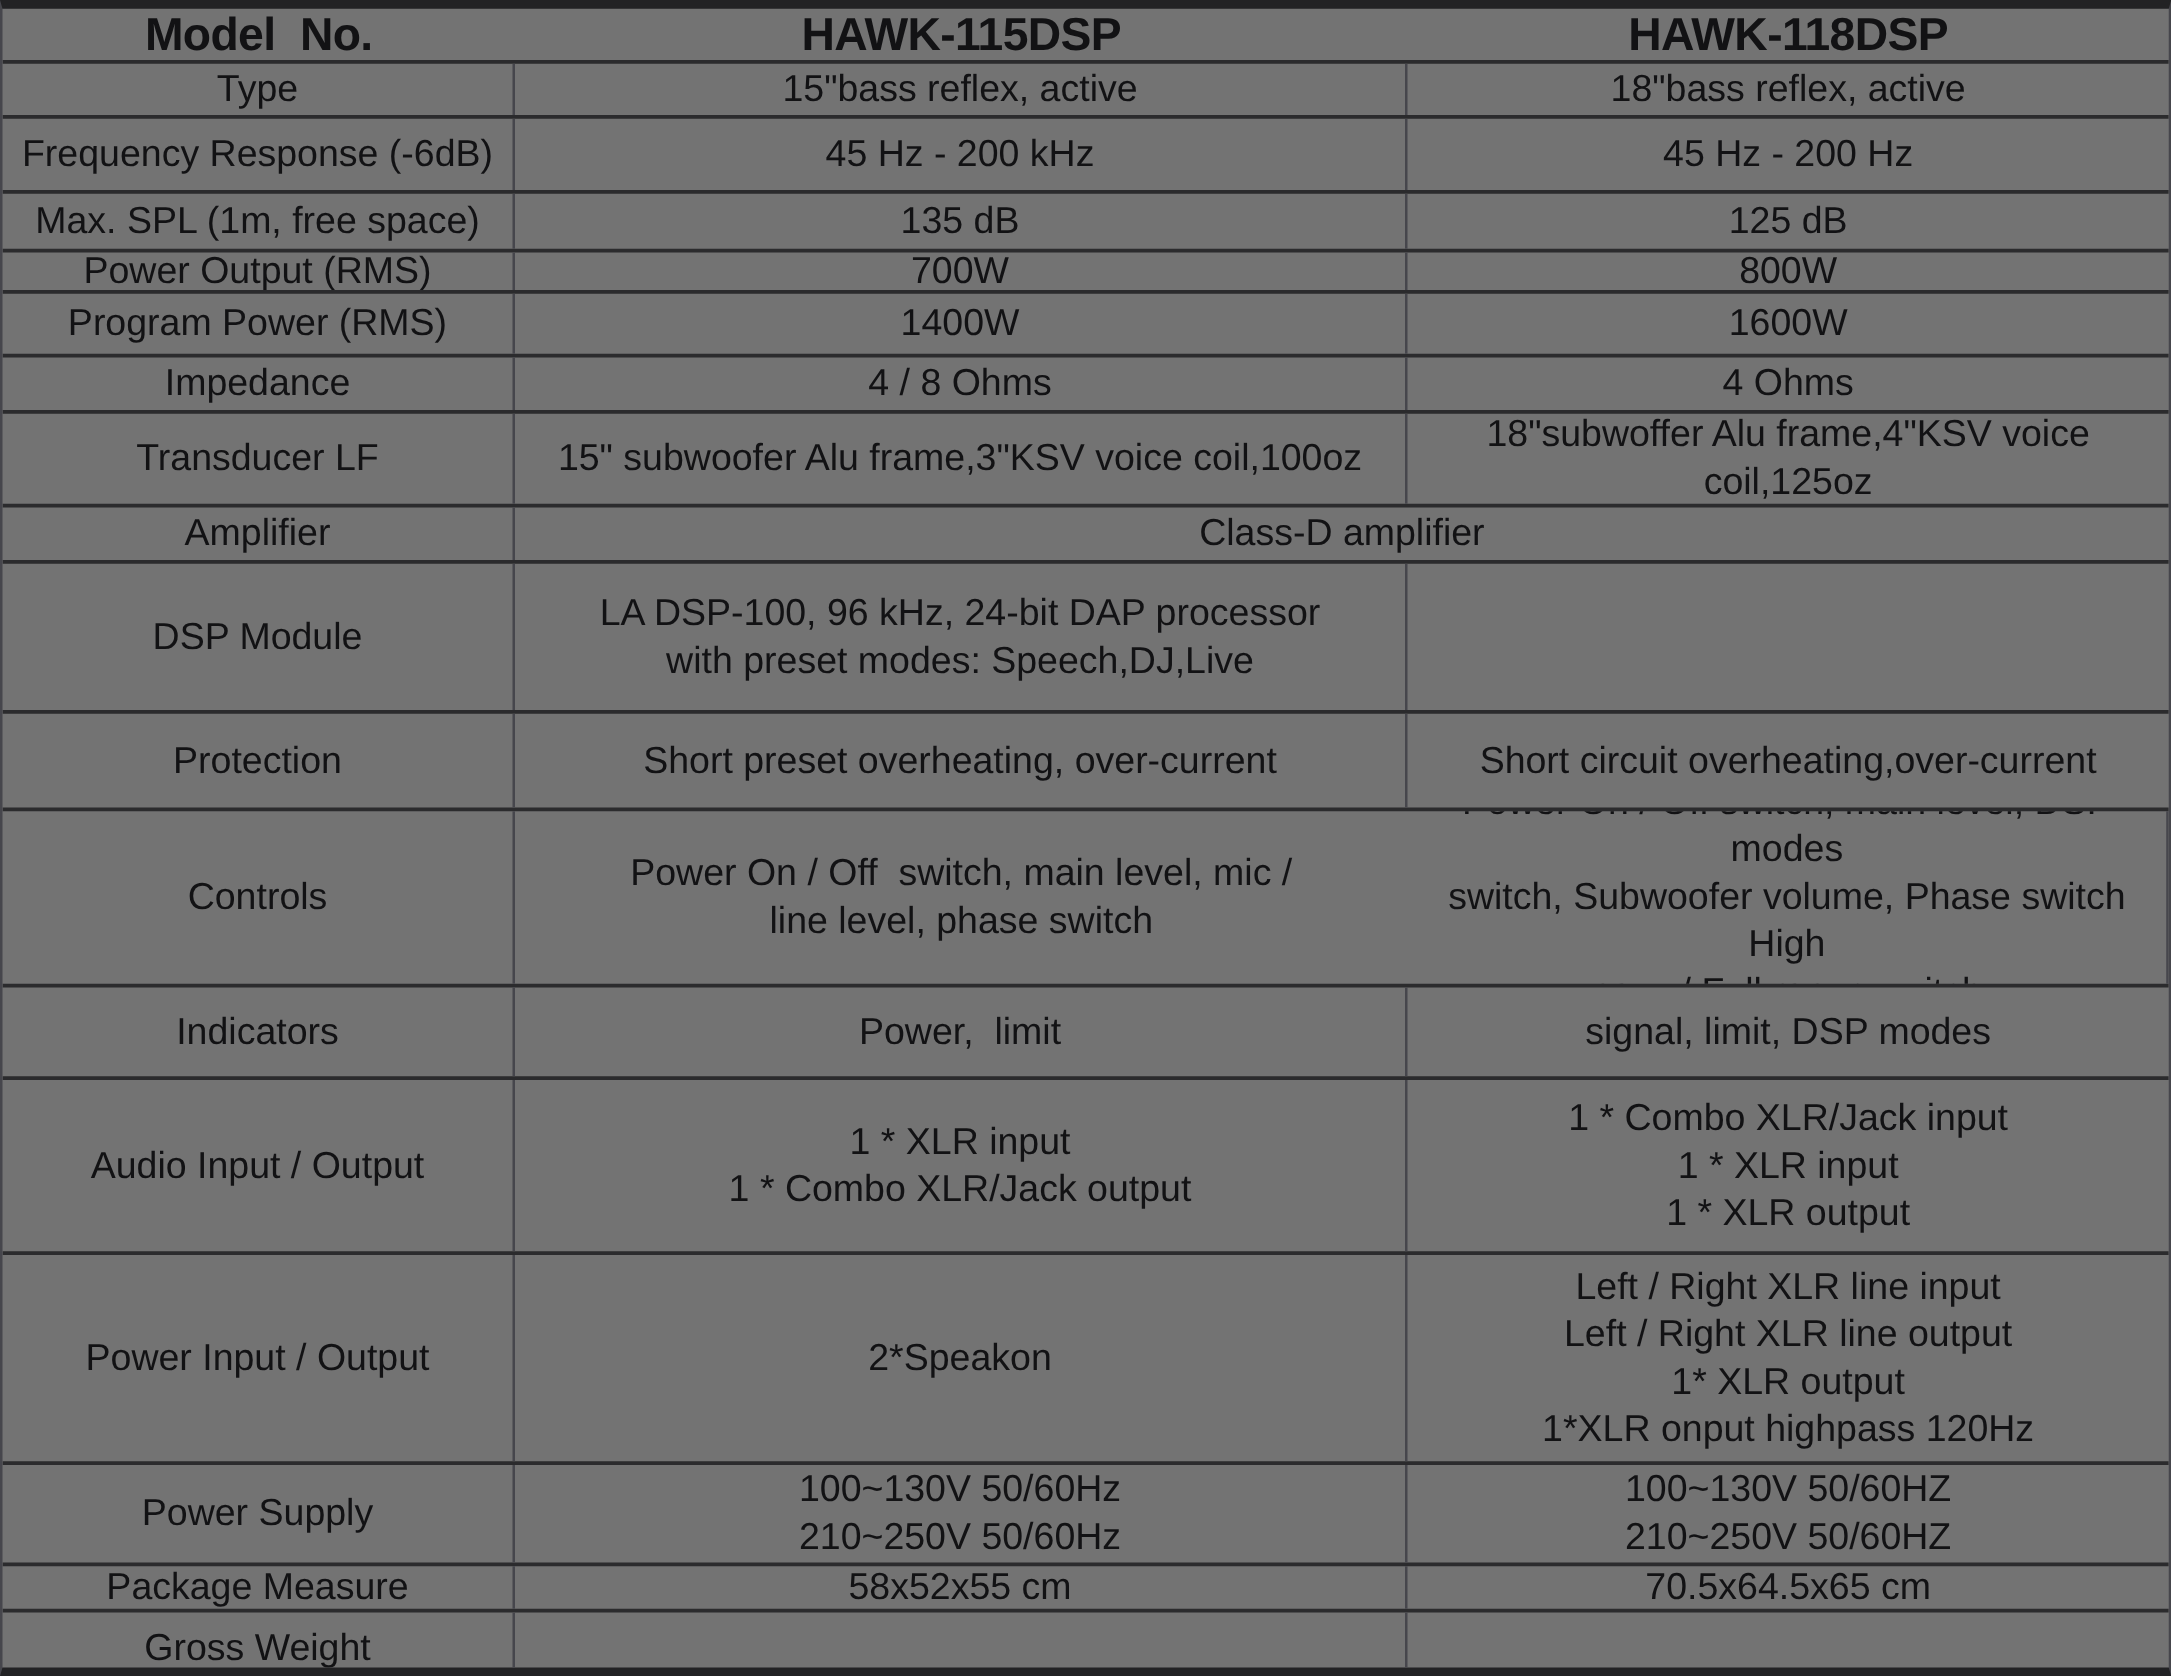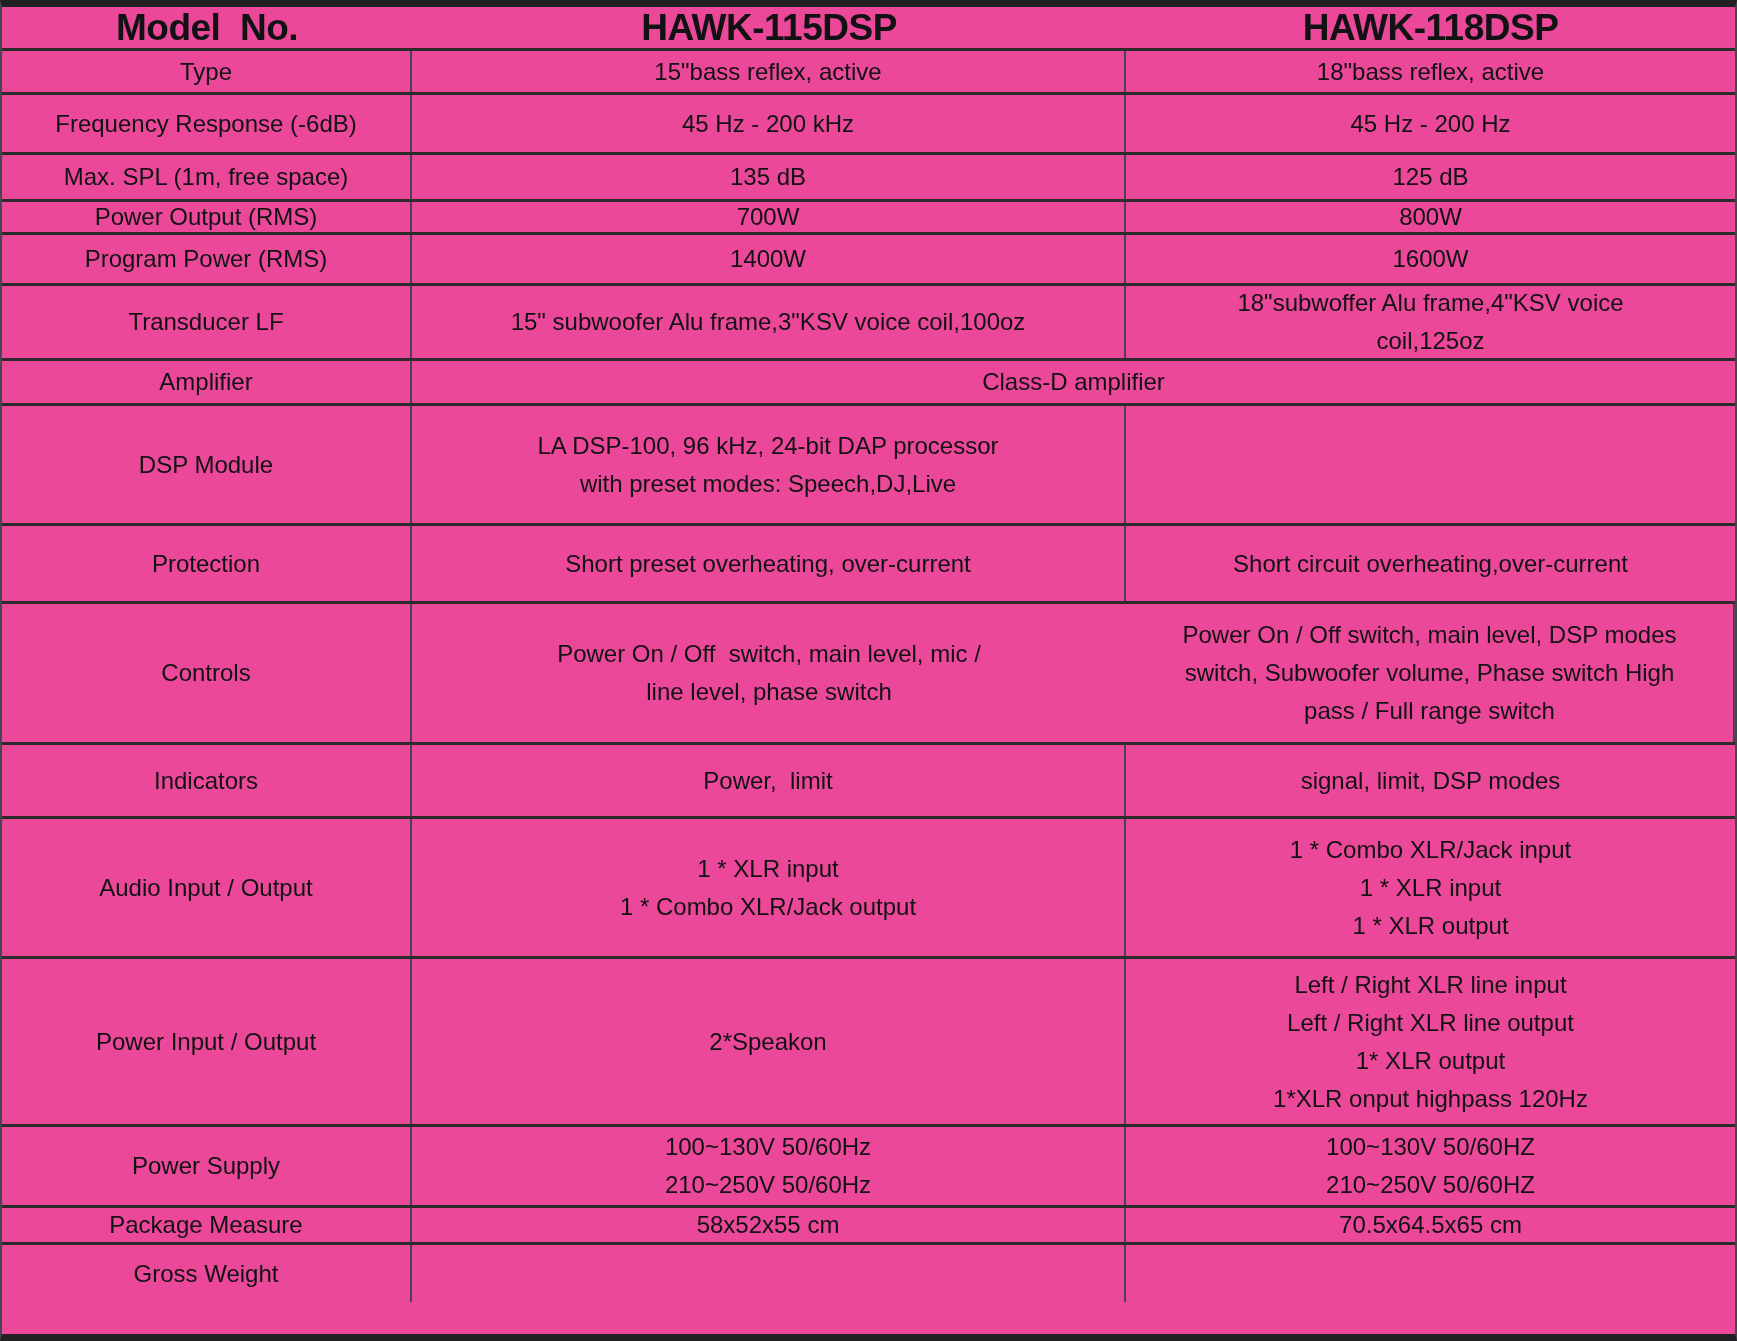--- a/index.html
+++ b/index.html
@@ -8,21 +8,21 @@
     background: #ffffff;
   }
   body {
     font-family: "Liberation Sans", sans-serif;
     color: #121214;
   }
   .spec-table {
     box-sizing: border-box;
     width: 1737px;
     height: 1341px;
-    background: #ec4899;
+    background: #737373;
     border-top: 7px solid #222224;
     border-bottom: 7px solid #222224;
     border-left: 2px solid #46464c;
     border-right: 2px solid #46464c;
     overflow: hidden;
   }
   .tr {
     box-sizing: border-box;
     display: grid;
     grid-template-columns: 410px 714px 609px;
@@ -30,21 +30,21 @@
   }
   .tr:last-child {
     border-bottom: none;
   }
   .td {
     box-sizing: border-box;
     display: flex;
     align-items: center;
     justify-content: center;
     text-align: center;
-    font-size: 24px;
+    font-size: 30px;
     line-height: 38px;
     white-space: pre-wrap;
     padding: 0 10px;
     overflow: hidden;
   }
   .td.label {
     border-right: 2px solid #46464c;
   }
   .td.v1 {
     border-right: 2px solid #46464c;
@@ -93,20 +93,25 @@
     <div class="td v1">700W</div>
     <div class="td v2">800W</div>
   </div>
 
   <div class="tr" style="height:51px">
     <div class="td label">Program Power (RMS)</div>
     <div class="td v1">1400W</div>
     <div class="td v2">1600W</div>
   </div>
 
+  <div class="tr" style="height:45px">
+    <div class="td label">Impedance</div>
+    <div class="td v1">4 / 8 Ohms</div>
+    <div class="td v2">4 Ohms</div>
+  </div>
 
   <div class="tr" style="height:75px">
     <div class="td label">Transducer LF</div>
     <div class="td v1">15" subwoofer Alu frame,3"KSV voice coil,100oz</div>
     <div class="td v2">18"subwoffer Alu frame,4"KSV voice
 coil,125oz</div>
   </div>
 
   <div class="tr" style="height:45px">
     <div class="td label">Amplifier</div>

